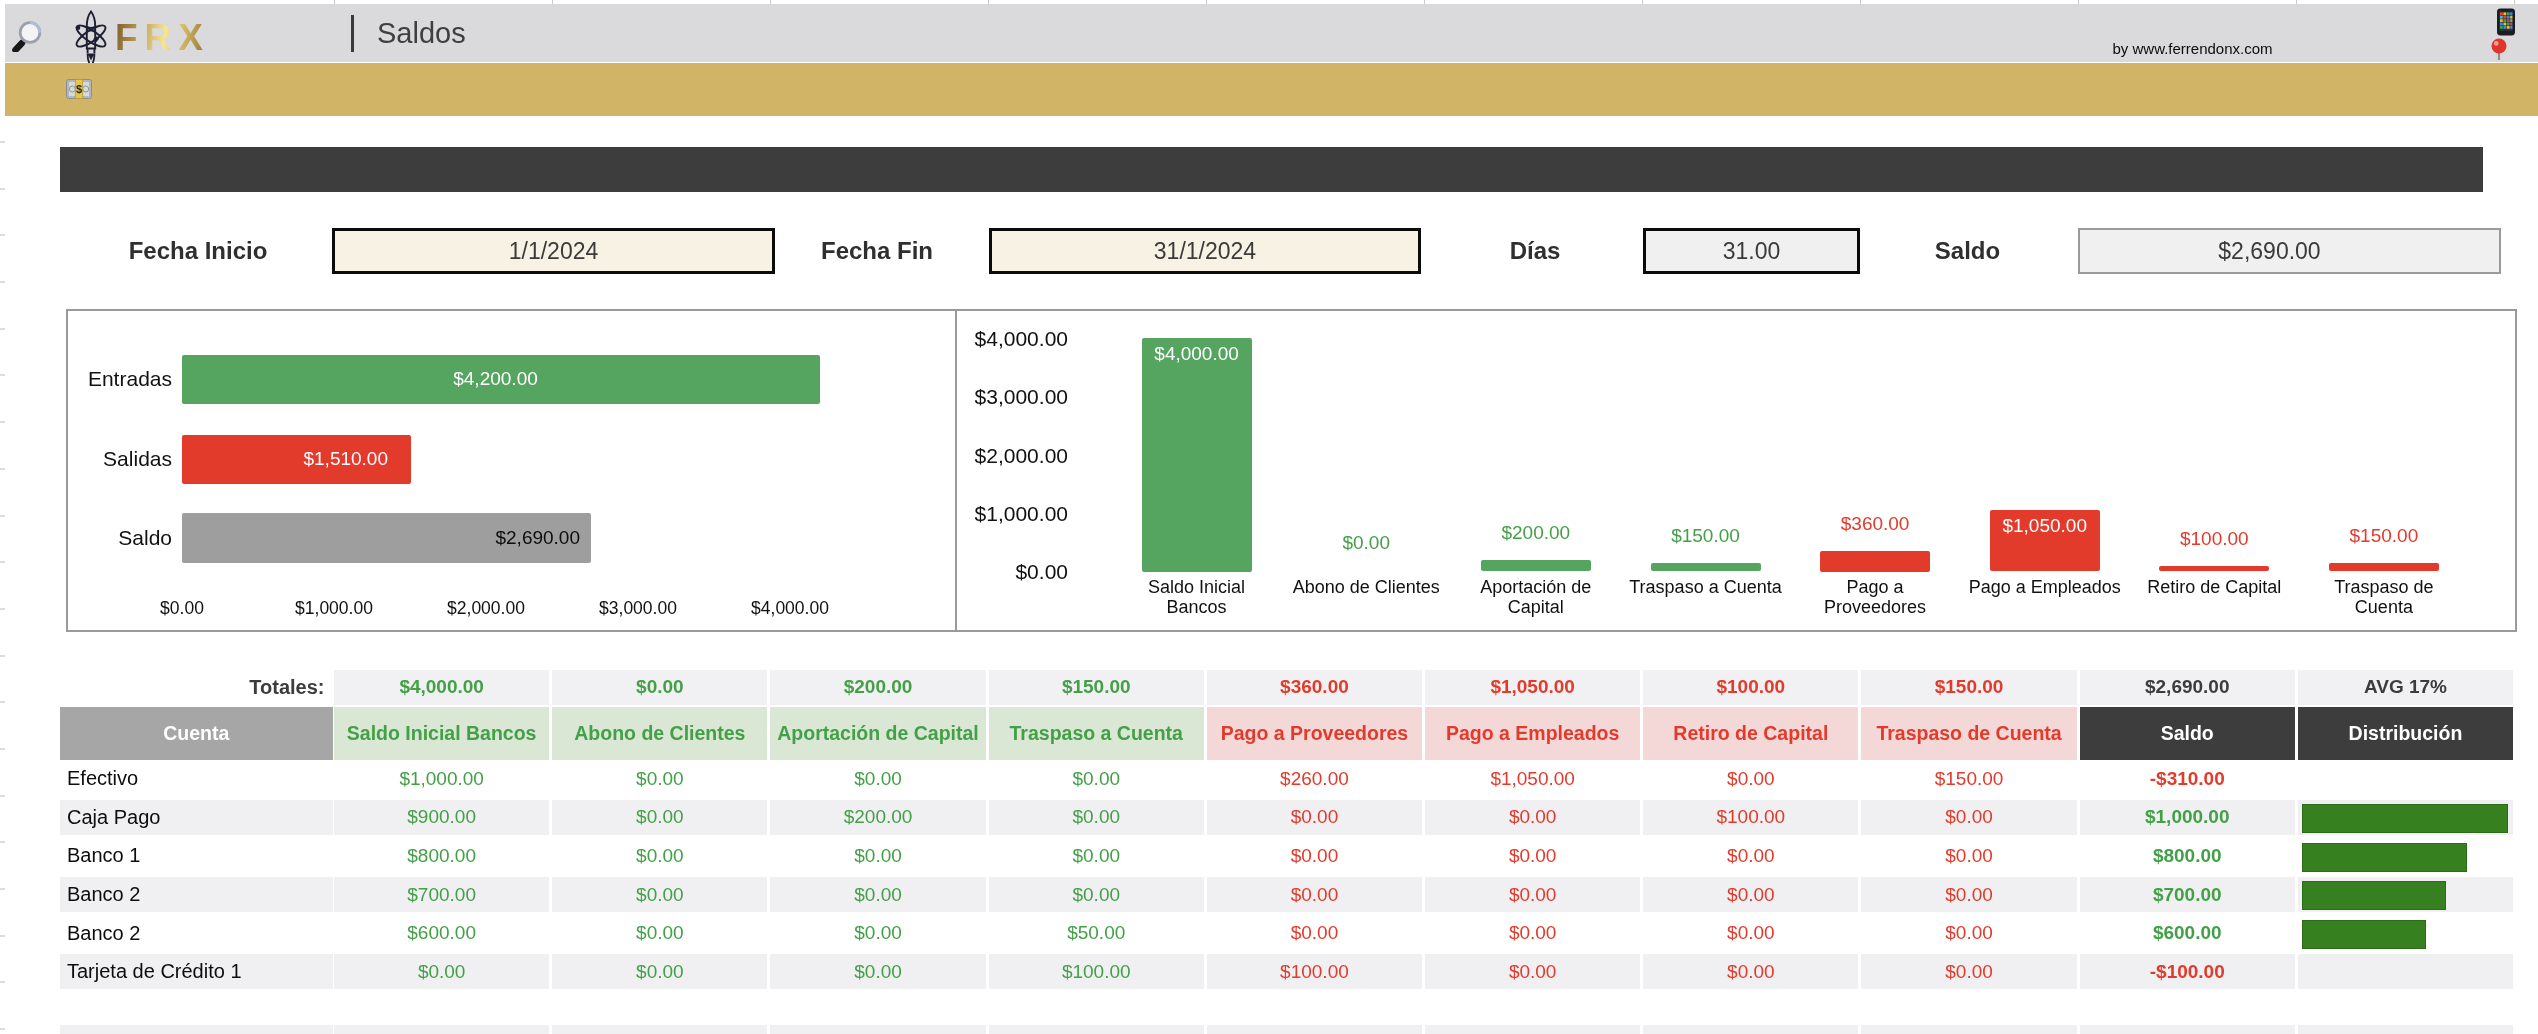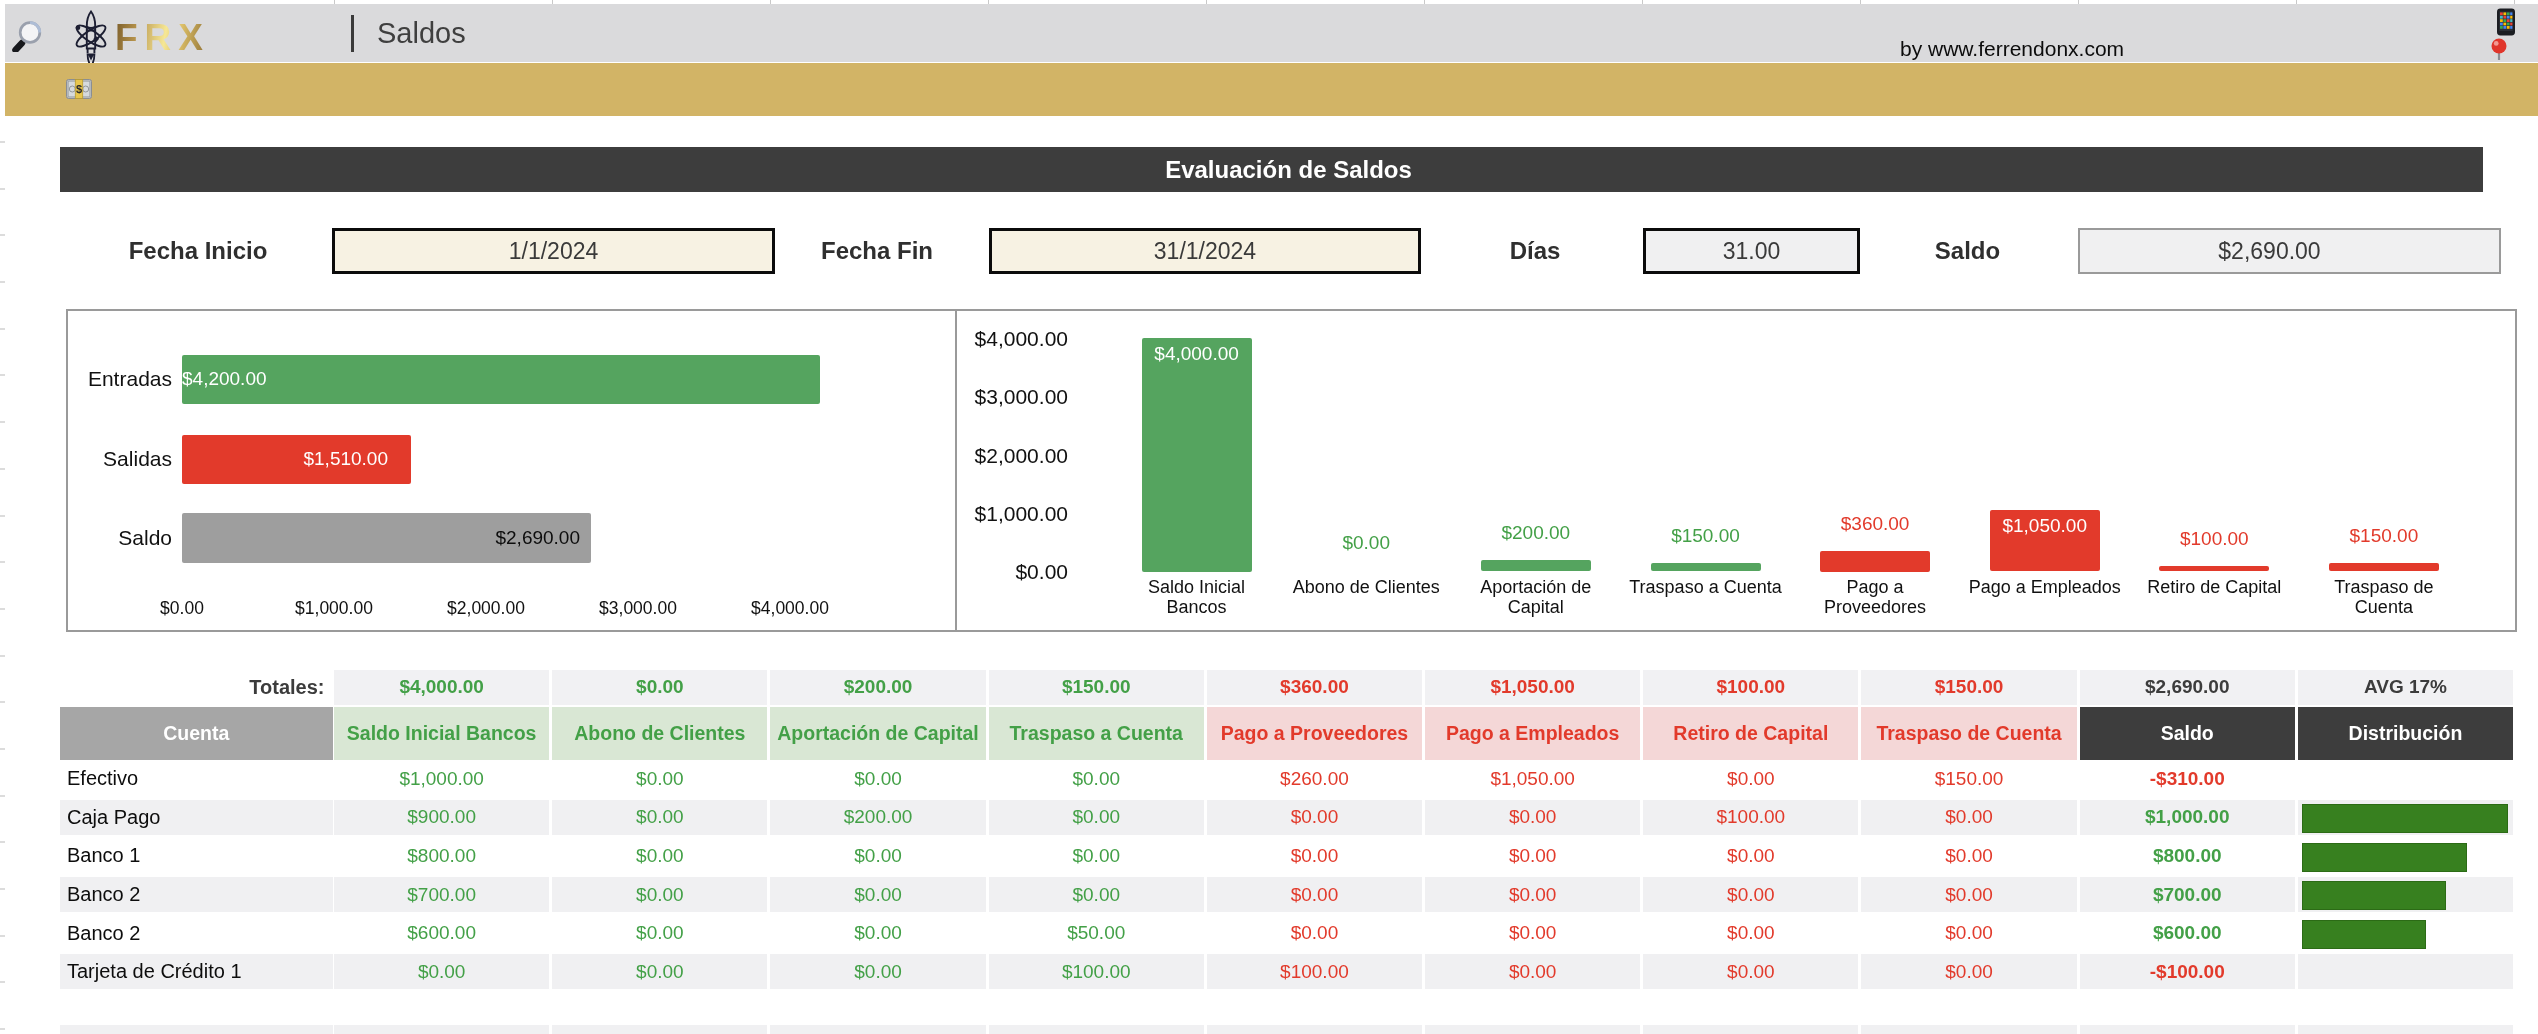--- a/index.html
+++ b/index.html
@@ -68,21 +68,21 @@
     <rect x="21" y="26.8" width="4.3" height="4.3" fill="#1c1e32" transform="rotate(40 23.15 28.95)"></rect>
   </svg>
 
   <div class="abs" style="left:115px;top:17px;font-size:37px;font-weight:bold;letter-spacing:7px;
        background:linear-gradient(100deg,#7d5f2c 2%,#b3904a 22%,#f6e795 52%,#d9bc66 68%,#8a6b31 98%);
        -webkit-background-clip:text;background-clip:text;color:transparent;">FRX</div>
 
   <div class="abs" style="left:351px;top:15px;width:3px;height:37px;background:#3a3a3a;"></div>
   <div class="abs" style="left:377px;top:17px;font-size:29px;color:#3f3f3f;">Saldos</div>
 
-  <div class="abs" style="left:1900px;top:36px;width:585px;text-align:left;font-size:21px;color:#0c0c0c;line-height:26px;">by www.ferrendonx.com</div>
+  <div class="abs" style="left:1900px;top:36px;width:585px;text-align:center;font-size:15px;color:#0c0c0c;line-height:26px;">by www.ferrendonx.com</div>
 
   <svg class="abs" style="left:2496px;top:8px;" width="20" height="28" viewBox="0 0 20 28">
     <rect x="1" y="0.5" width="18" height="27" rx="3.4" fill="#1b1d22"></rect>
     <rect x="3.2" y="3.4" width="13.6" height="19.6" fill="#2b2f36"></rect>
     <g>
       <rect x="4" y="4.4" width="2.8" height="2.8" fill="#e94335"></rect>
         <rect x="7.4" y="4.4" width="2.8" height="2.8" fill="#fbbc04"></rect>
         <rect x="10.8" y="4.4" width="2.8" height="2.8" fill="#34a853"></rect>
         <rect x="14.2" y="4.4" width="2.2" height="2.8" fill="#4285f4"></rect>
       <rect x="4" y="7.8" width="2.8" height="2.8" fill="#46bdc6"></rect>
@@ -147,39 +147,38 @@
   <div class="abs" style="left:988px;top:0;width:1px;height:4px;background:#c9c9c9;"></div>
   <div class="abs" style="left:1206px;top:0;width:1px;height:4px;background:#c9c9c9;"></div>
   <div class="abs" style="left:1424px;top:0;width:1px;height:4px;background:#c9c9c9;"></div>
   <div class="abs" style="left:1642px;top:0;width:1px;height:4px;background:#c9c9c9;"></div>
   <div class="abs" style="left:1860px;top:0;width:1px;height:4px;background:#c9c9c9;"></div>
   <div class="abs" style="left:2078px;top:0;width:1px;height:4px;background:#c9c9c9;"></div>
   <div class="abs" style="left:2296px;top:0;width:1px;height:4px;background:#c9c9c9;"></div>
   <div class="abs" style="left:2514px;top:0;width:1px;height:4px;background:#c9c9c9;"></div>
 
   <div class="abs" style="left:60px;top:147px;width:2423px;height:45px;background:#3d3d3d;"></div>
-  <div class="abs ctr" style="left:94px;top:147px;width:2389px;height:45px;color:#fff;font-size:24px;font-weight:bold;">Evaluación de Saldos</div>
 
   <div class="abs ctr" style="left:128px;top:228px;width:140px;height:46px;font-size:24px;font-weight:bold;color:#2f2f2f;">Fecha Inicio</div>
   <div class="abs ctr" style="left:332px;top:228px;width:443px;height:46px;background:#f7f2e3;border:3.5px solid #0b0b0b;box-sizing:border-box;font-size:23px;color:#3a3a3a;">1/1/2024</div>
   <div class="abs ctr" style="left:810px;top:228px;width:134px;height:46px;font-size:24px;font-weight:bold;color:#2f2f2f;">Fecha Fin</div>
   <div class="abs ctr" style="left:989px;top:228px;width:432px;height:46px;background:#f7f2e3;border:3.5px solid #0b0b0b;box-sizing:border-box;font-size:23px;color:#3a3a3a;">31/1/2024</div>
   <div class="abs ctr" style="left:1490px;top:228px;width:90px;height:46px;font-size:24px;font-weight:bold;color:#2f2f2f;">Días</div>
   <div class="abs ctr" style="left:1643px;top:228px;width:217px;height:46px;background:#f0f0f1;border:3.5px solid #0b0b0b;box-sizing:border-box;font-size:23px;color:#3a3a3a;">31.00</div>
   <div class="abs ctr" style="left:1920px;top:228px;width:95px;height:46px;font-size:24px;font-weight:bold;color:#2f2f2f;">Saldo</div>
   <div class="abs ctr" style="left:2078px;top:228px;width:423px;height:46px;background:#f0f0f1;border:2px solid #9a9a9a;box-sizing:border-box;font-size:23px;color:#3a3a3a;padding-right:40px;">$2,690.00</div>
 
   <div class="abs" style="left:66px;top:309px;width:2451px;height:323px;border:2px solid #9a9a9a;box-sizing:border-box;background:#fff;"></div>
   <div class="abs" style="left:955px;top:309px;width:2px;height:323px;background:#9a9a9a;"></div>
 
   <div class="abs" style="left:60px;top:354px;width:112px;height:50px;display:flex;align-items:center;justify-content:flex-end;font-size:21px;color:#111;">Entradas</div>
   <div class="abs" style="left:60px;top:434px;width:112px;height:50px;display:flex;align-items:center;justify-content:flex-end;font-size:21px;color:#111;">Salidas</div>
   <div class="abs" style="left:60px;top:513px;width:112px;height:50px;display:flex;align-items:center;justify-content:flex-end;font-size:21px;color:#111;">Saldo</div>
 
-  <div class="abs" style="left:182px;top:354.5px;width:638px;height:49.5px;background:#55a45f;border-radius:2px;display:flex;align-items:center;justify-content:flex-start;">
+  <div class="abs" style="left:182px;top:354.5px;width:638px;height:49.5px;background:#55a45f;border-radius:2px;display:flex;align-items:center;justify-content:center;">
     <span style="color:#fff;font-size:19px;padding-right:11px;">$4,200.00</span>
     </div>
   <div class="abs" style="left:182px;top:434.5px;width:229px;height:49.5px;background:#e23a2b;border-radius:2px;display:flex;align-items:center;justify-content:flex-end;">
     <span style="color:#fff;font-size:19px;padding-right:23px;">$1,510.00</span>
     </div>
   <div class="abs" style="left:182px;top:513px;width:409px;height:49.5px;background:#9e9e9e;border-radius:2px;display:flex;align-items:center;justify-content:flex-end;">
     <span style="color:#0d0d0d;font-size:19px;padding-right:11px;">$2,690.00</span>
     </div>
 
   <div class="abs" style="left:112px;top:598px;width:140px;text-align:center;font-size:17.5px;color:#111;">$0.00</div>

